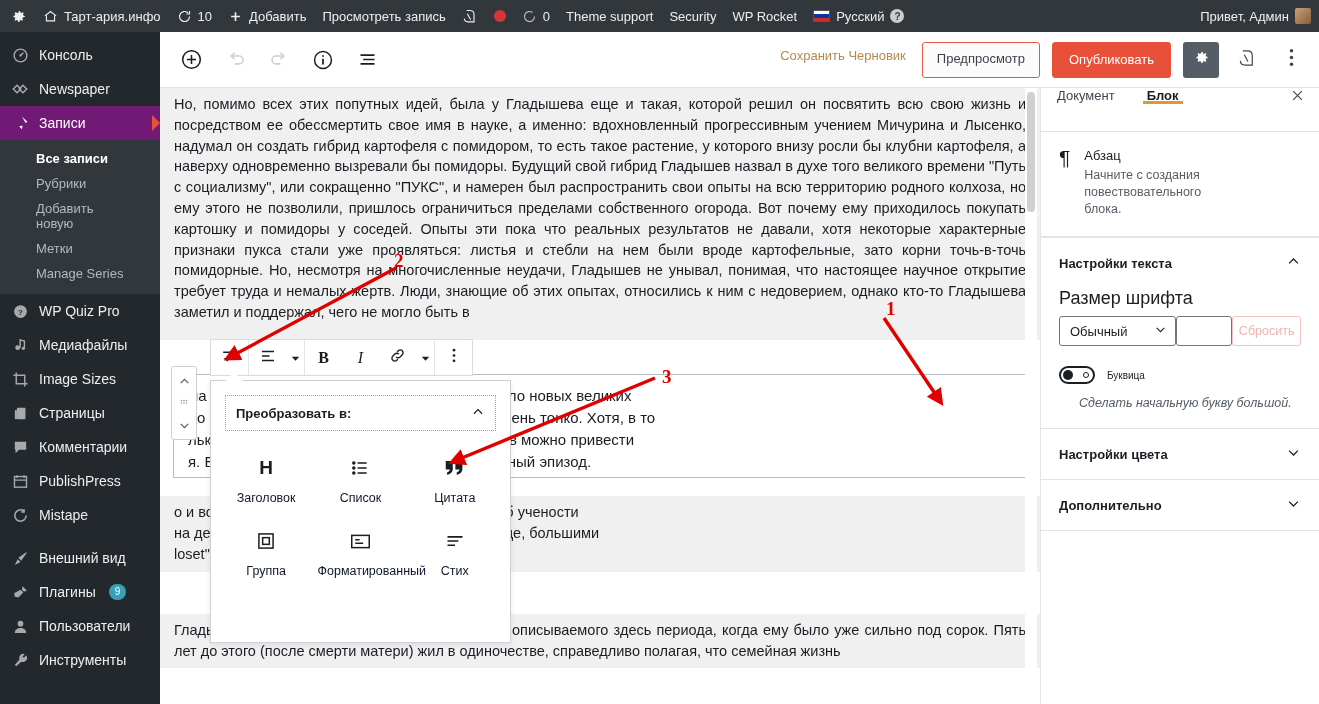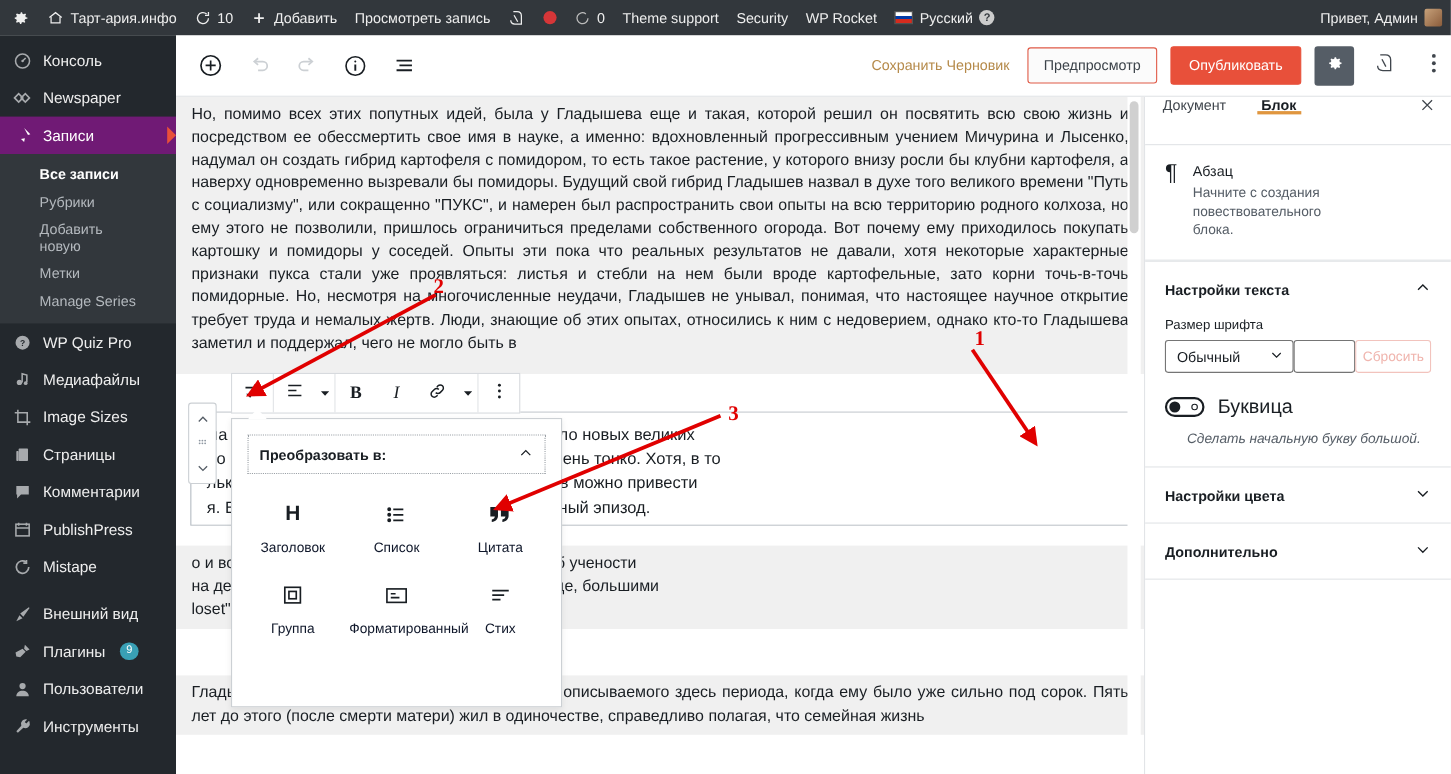--- a/index.html
+++ b/index.html
@@ -73,21 +73,21 @@
     position: absolute; top: 32px; left: 160px; width: 1159px; height: 56px;
     background: #fff; border-bottom: 1px solid #e2e4e7;
     display: flex; align-items: center; z-index: 40;
   }
   .hdr-left { display:flex; align-items:center; gap: 10px; padding-left: 14px; }
   .hdr-btn {
     width: 34px; height: 34px; display:flex; align-items:center; justify-content:center;
     color: #191e23; border-radius: 3px;
   }
   .hdr-btn.disabled { color: #ccd0d4; }
-  .hdr-right { margin-left:auto; display:flex; align-items:center; gap: 12px; padding-right: 0; }
+  .hdr-right { margin-left:auto; display:flex; gap: 12px; padding-right: 12px; }
   .btn-link-save { color: #b58a4a; font-size: 13px; padding: 6px 4px; }
   .btn-outline {
     border: 1px solid #e05a47; color: #3c434a; background:#fbfbfb;
     border-radius: 3px; font-size: 13px; padding: 8px 14px;
   }
   .btn-primary {
     background: #e8503a; color: #fff; border: 1px solid #e8503a;
     border-radius: 3px; font-size: 13px; padding: 9px 16px;
   }
   .btn-square {
@@ -213,21 +213,21 @@
   .blockcard .bc-ico { font-size: 21px; color:#191e23; line-height: 20px; }
   .bc-title { font-size: 13px; color:#191e23; margin-bottom: 4px; }
   .bc-desc { font-size: 12.5px; color:#555d66; line-height: 17px; max-width: 150px; }
 
   .panel-head {
     display:flex; align-items:center; justify-content:space-between;
     padding: 16px 18px; font-size: 13px; font-weight: 700; color:#191e23;
   }
   .panel-head .chev { color: #191e23; }
   .panel-body { padding: 0 18px 18px 18px; }
-  .field-label { font-size: 12px; color:#191e23; margin-bottom: 7px; }
+  .field-label { font-size: 18px; color:#191e23; margin-bottom: 7px; }
   .fontrow { display:flex; align-items:center; gap: 0; }
   .select-box {
     position: relative; width: 122px; height: 30px;
     border: 1px solid #757575; border-radius: 3px;
     display:flex; align-items:center; padding: 0 10px; font-size: 13px; color:#191e23;
   }
   .select-box .sel-chev { position:absolute; right: 8px; top: 50%; transform: translateY(-50%); }
   .num-input {
     width: 56px; height: 30px; border: 1px solid #757575; border-radius: 3px; background:#fff;
   }
@@ -236,21 +236,21 @@
     background: #fff; color: #f0b5ae; font-size: 12.5px;
     display:flex; align-items:center; justify-content:center;
   }
   .toggle-row { display:flex; align-items:center; gap: 12px; margin-top: 20px; }
   .toggle {
     width: 36px; height: 18px; border-radius: 9px; background: #fff;
     border: 2px solid #191e23; position: relative;
   }
   .toggle .knob { position:absolute; left: 2px; top: 2px; width: 10px; height: 10px; border-radius:50%; background:#191e23; }
   .toggle .ring  { position:absolute; right: 4px; top: 4px; width: 6px; height: 6px; border-radius:50%; border:1.5px solid #191e23; }
-  .toggle-label { font-size: 18px; color:#191e23; }
+  .toggle-label { font-size: 10px; color:#191e23; }
   .help-text { margin-top: 12px; font-size: 12.5px; color:#555d66; font-style: italic; margin-left: 20px; }
   .panel-div { border-top: 1px solid #e2e4e7; }
 
   
   .anno { position: absolute; z-index: 70; pointer-events: none; }
   .anno-num {
     position: absolute; z-index: 71; color: #e00000;
     font-size: 19px; font-weight: 700; font-family: "Liberation Serif", serif;
   }
 </style>

